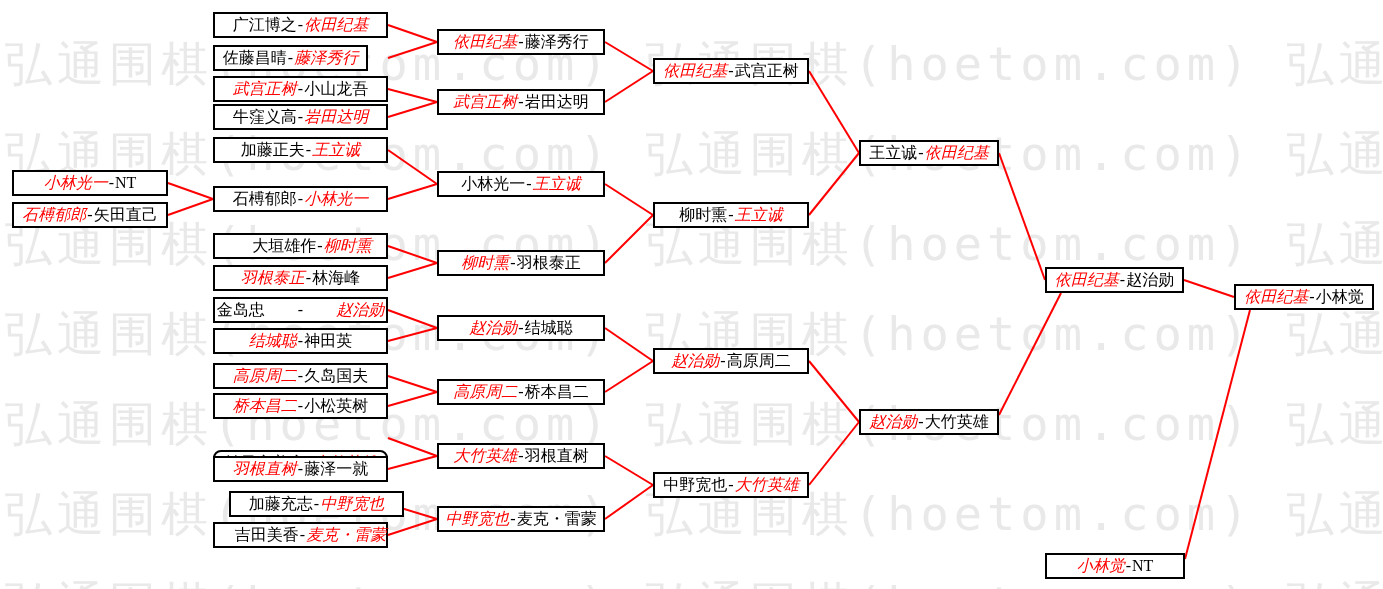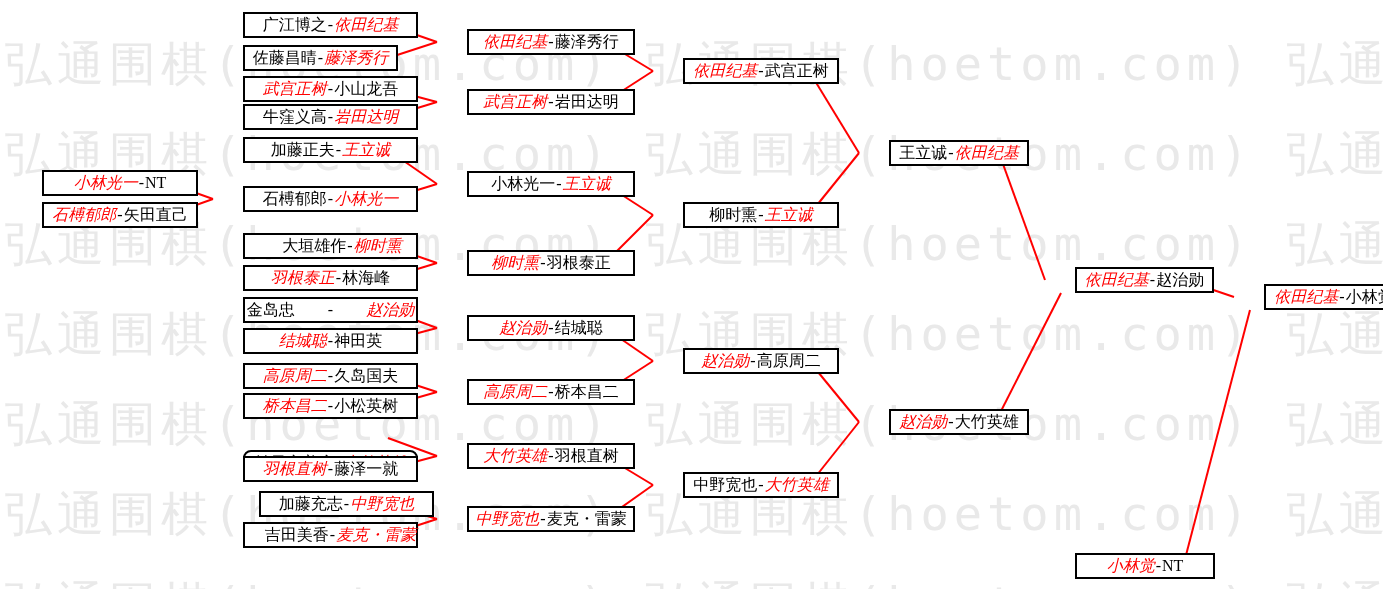--- a/index.html
+++ b/index.html
@@ -14,21 +14,21 @@
     font-family:"DejaVu Sans Mono",monospace;
     font-size:47px;letter-spacing:5px;line-height:1.1;
     color:var(--wm,#e9e9e9);user-select:none;
   }
   svg.edges{position:absolute;left:0;top:0;z-index:1;}
   .boxes-layer{position:absolute;inset:0;z-index:2;}
   .match{
     position:absolute;box-sizing:border-box;height:26px;
     border:2px solid var(--border,#000);background:var(--boxfill,#fff);
     display:flex;align-items:center;justify-content:center;
-    font-size:16px;line-height:1;white-space:nowrap;margin-left:30px;
+    font-size:16px;line-height:1;white-space:nowrap;
   }
   .name{color:var(--loser,#000);}
   .name.win{color:var(--win,#f00);font-style:italic;}
   .sep{color:var(--loser,#000);margin:0 1px;}
 </style>
 </head>
 <body>
 
 <div class="stage">
   <div class="wm-layer" id="wm">

